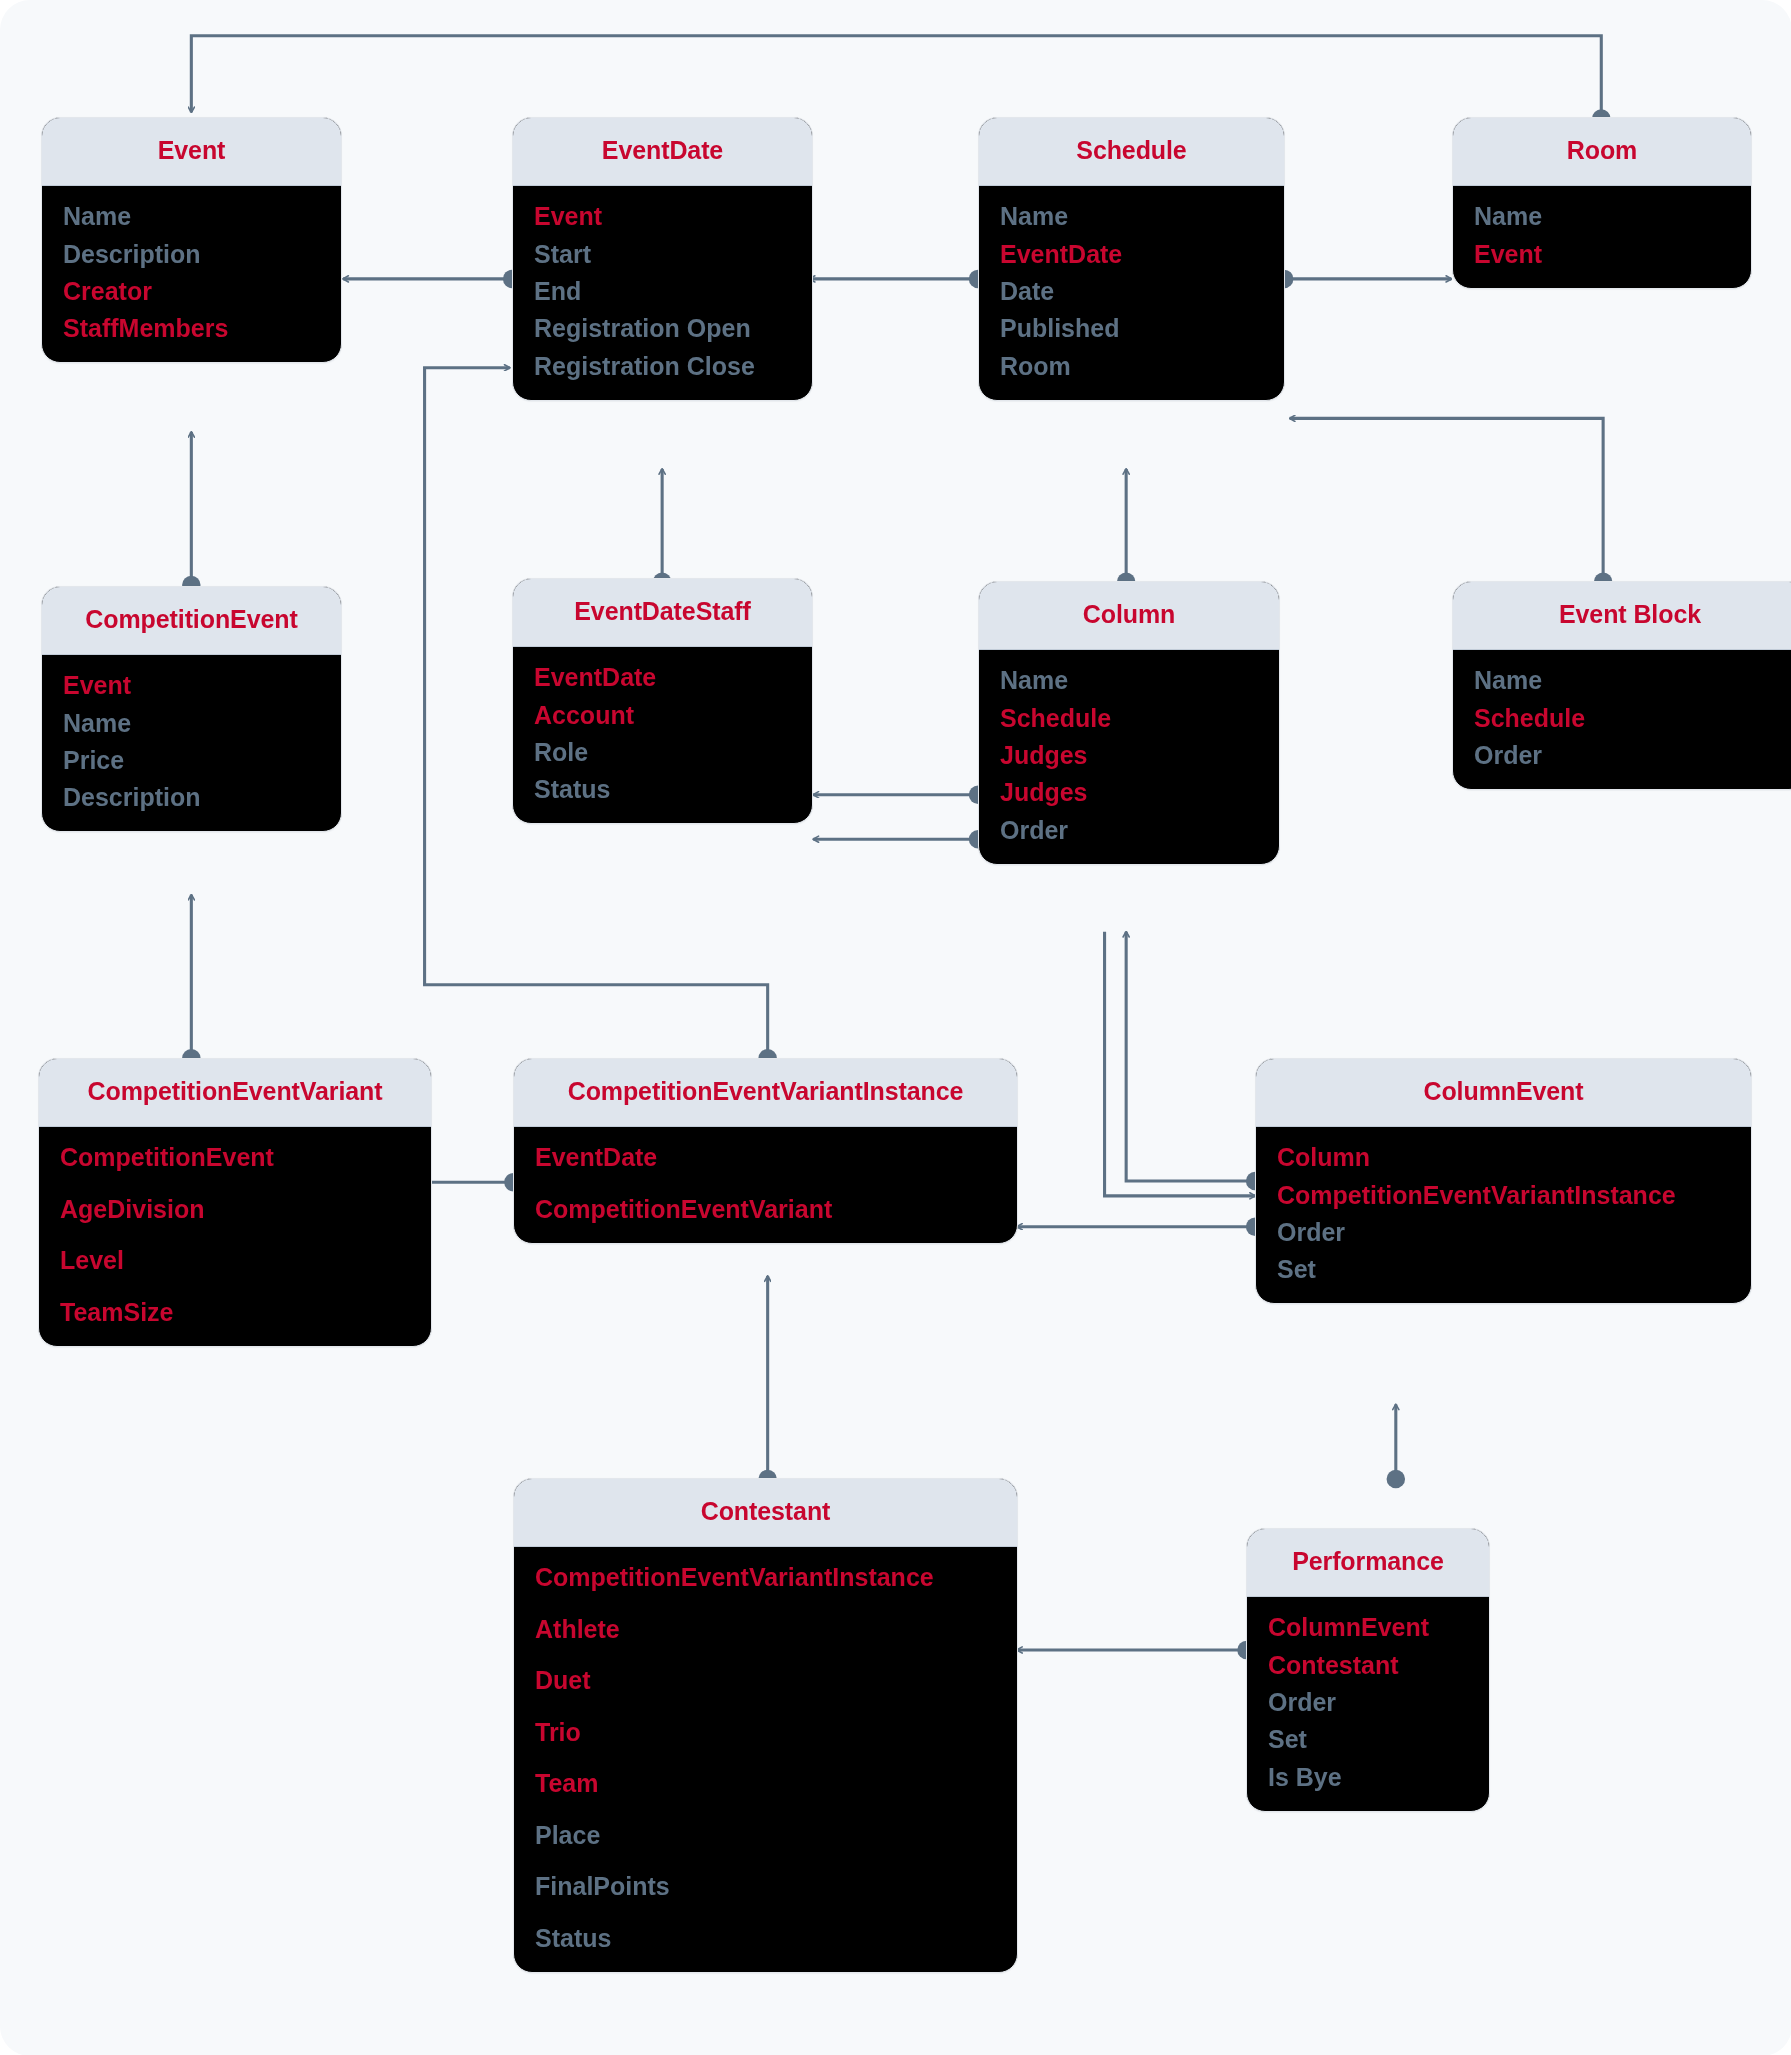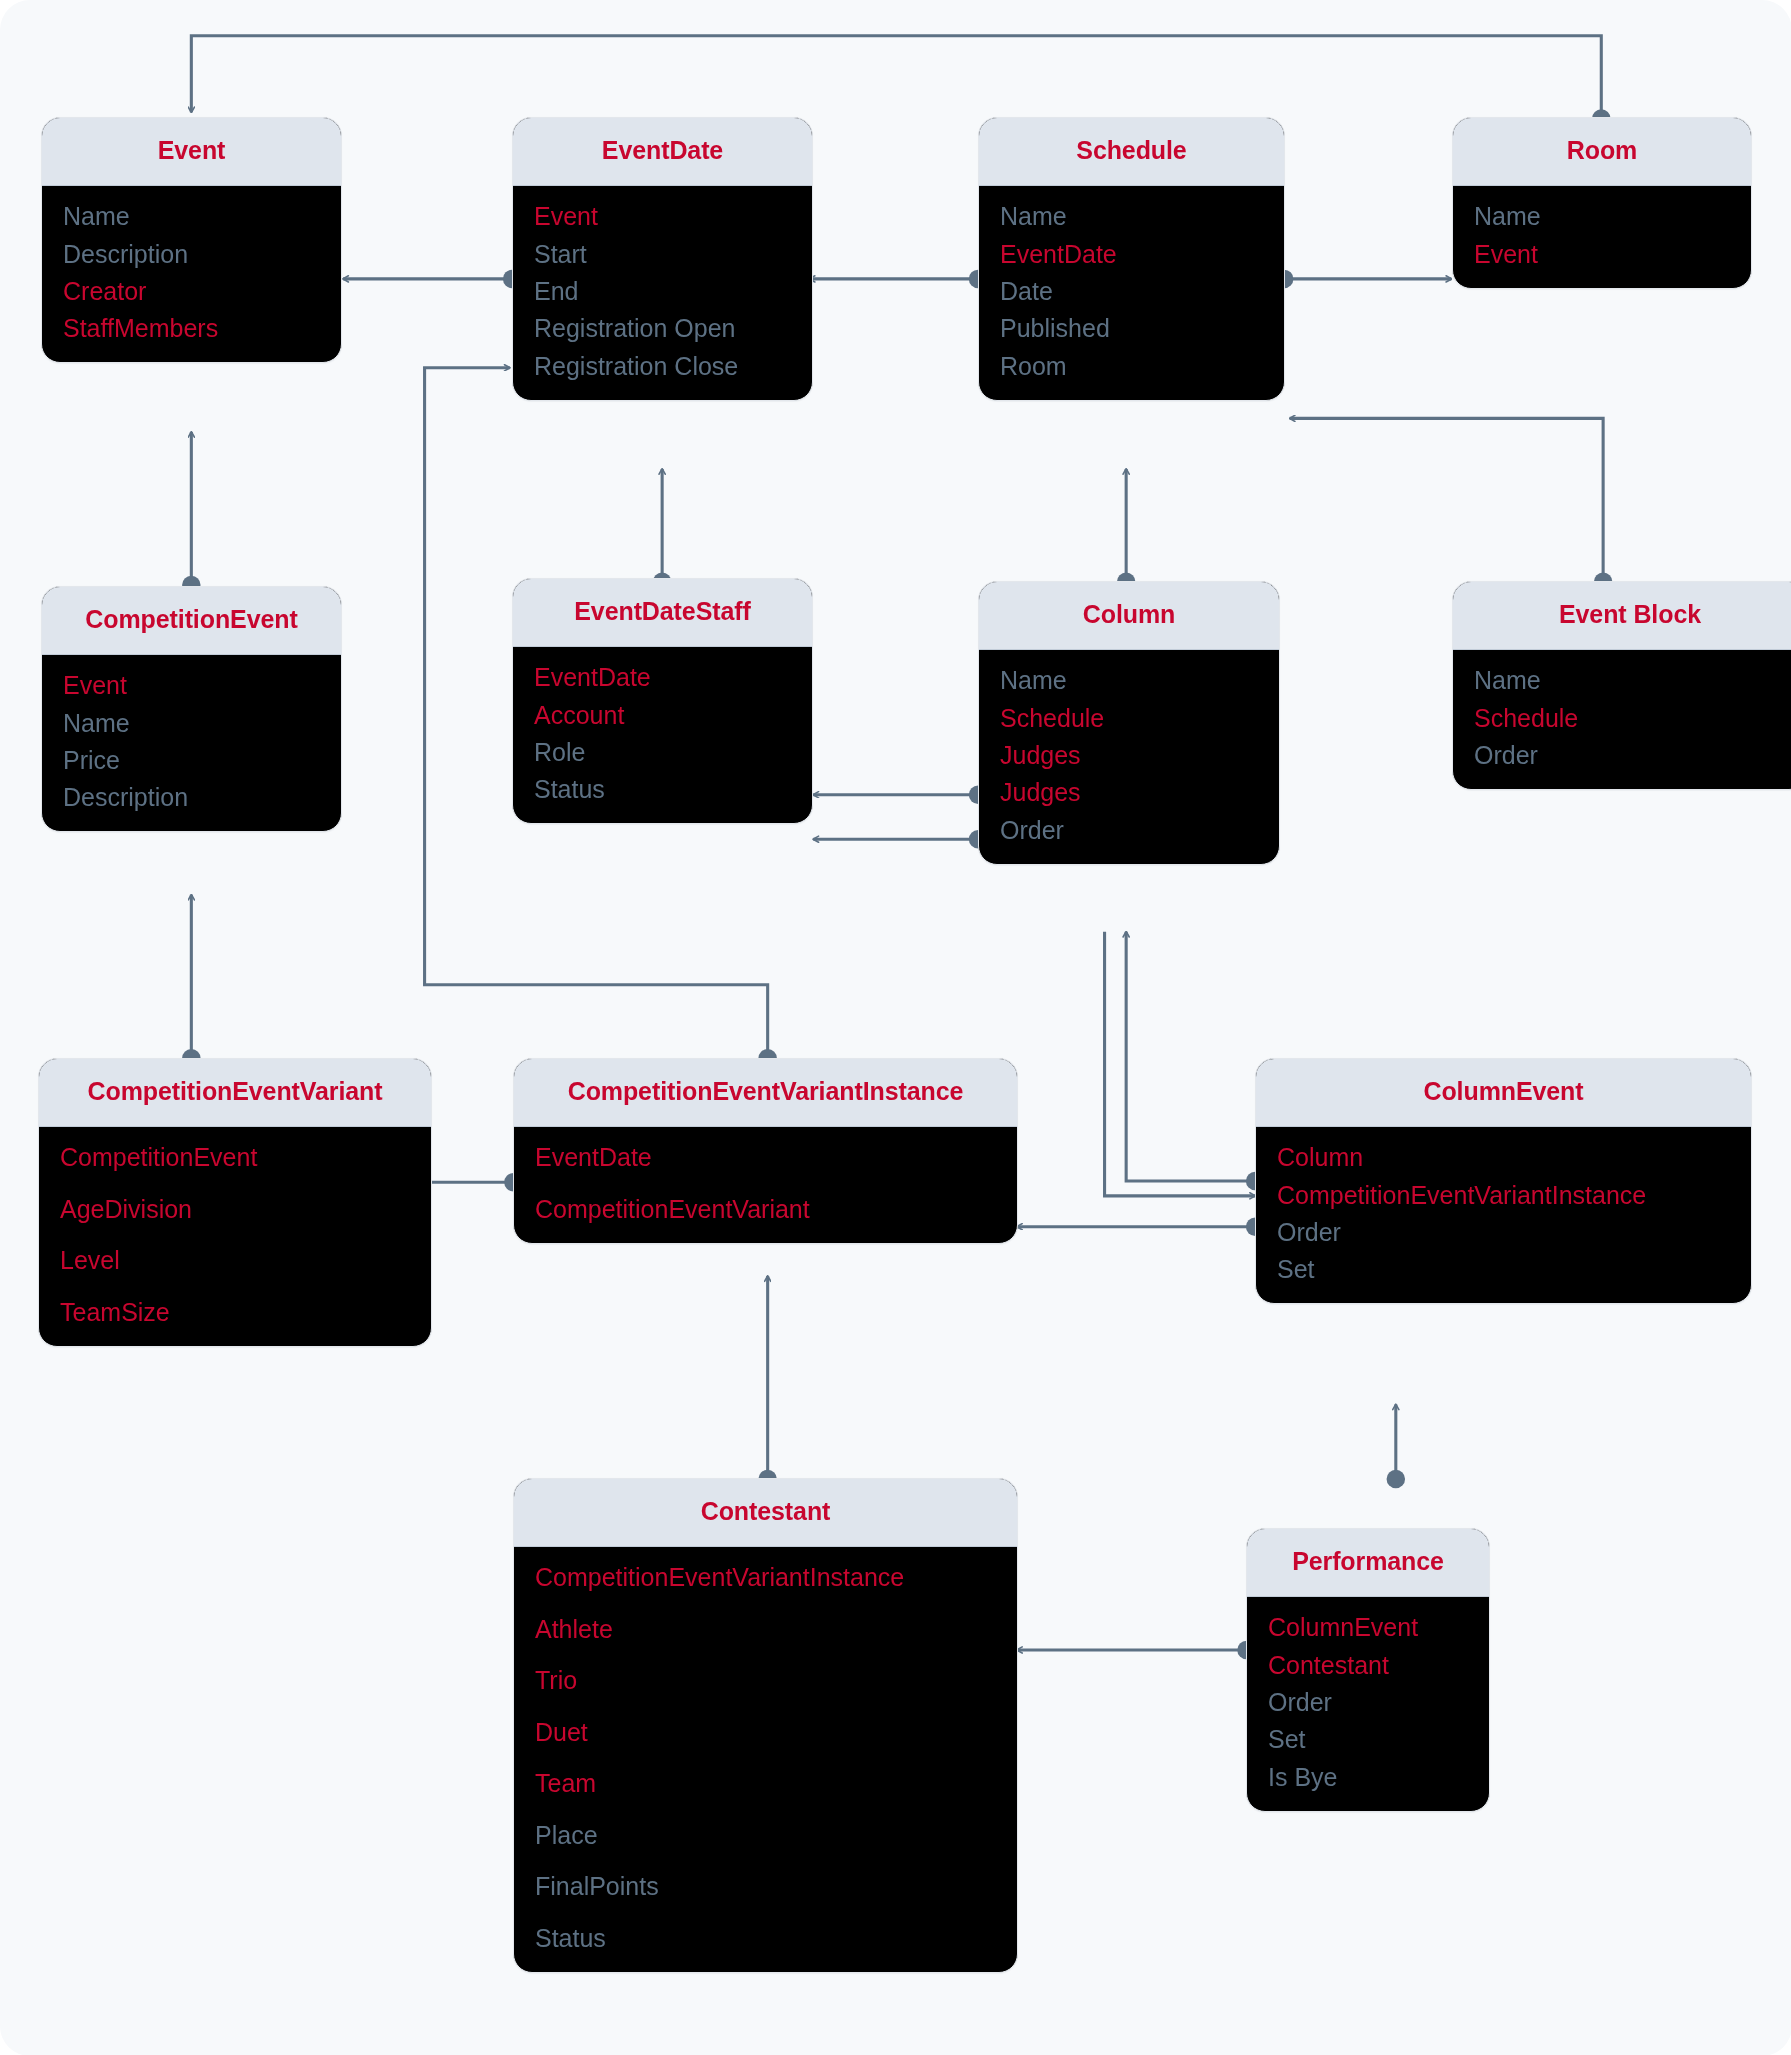--- a/index.html
+++ b/index.html
@@ -33,21 +33,21 @@
     background: #dfe5ed;
     border-bottom: 1.9px solid #c2ccd8;
     color: #c8062f;
     font-weight: bold;
     text-align: center;
     font-size: 25px;
     line-height: 1;
     padding: 20.4px 10px 21.6px;
     letter-spacing: -0.1px;
   }
-  .entity-body { padding: 18.5px 21px 21px; }
+  .entity-body { padding: 18.5px 21px 21px; font-weight: bold; }
   .attr {
     font-size: 25px;
     line-height: 1;
     color: #5d7184;
     padding: 0 0 12.3px;
     white-space: nowrap;
   }
   .attr:last-child { padding-bottom: 0; }
   .attr.key { color: #c8062f; }
   .attr.sp { padding-bottom: 26.5px; }
@@ -229,22 +229,22 @@
       <div class="attr">Order</div>
       <div class="attr">Set</div>
     </div>
   </div>
 
   <div class="entity" style="left:513px; top:1478px; width:505px;">
     <div class="entity-header">Contestant</div>
     <div class="entity-body">
       <div class="attr key sp">CompetitionEventVariantInstance</div>
       <div class="attr key sp">Athlete</div>
+      <div class="attr key sp">Duet</div>
       <div class="attr key sp">Trio</div>
-      <div class="attr key sp">Duet</div>
       <div class="attr key sp">Team</div>
       <div class="attr sp">Place</div>
       <div class="attr sp">FinalPoints</div>
       <div class="attr">Status</div>
     </div>
   </div>
 
   <div class="entity" style="left:1246px; top:1528px; width:244px;">
     <div class="entity-header">Performance</div>
     <div class="entity-body">

